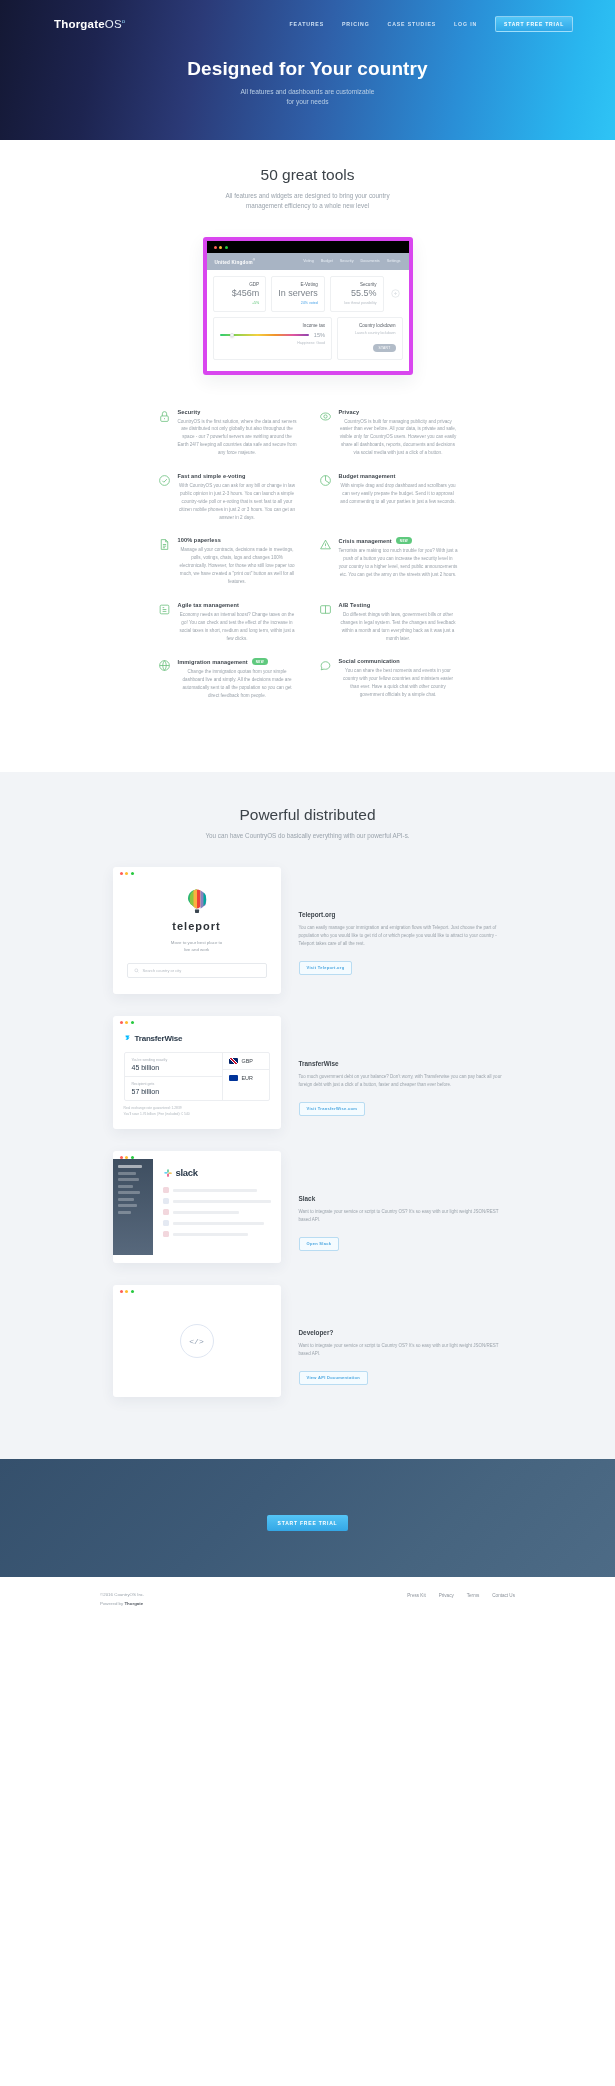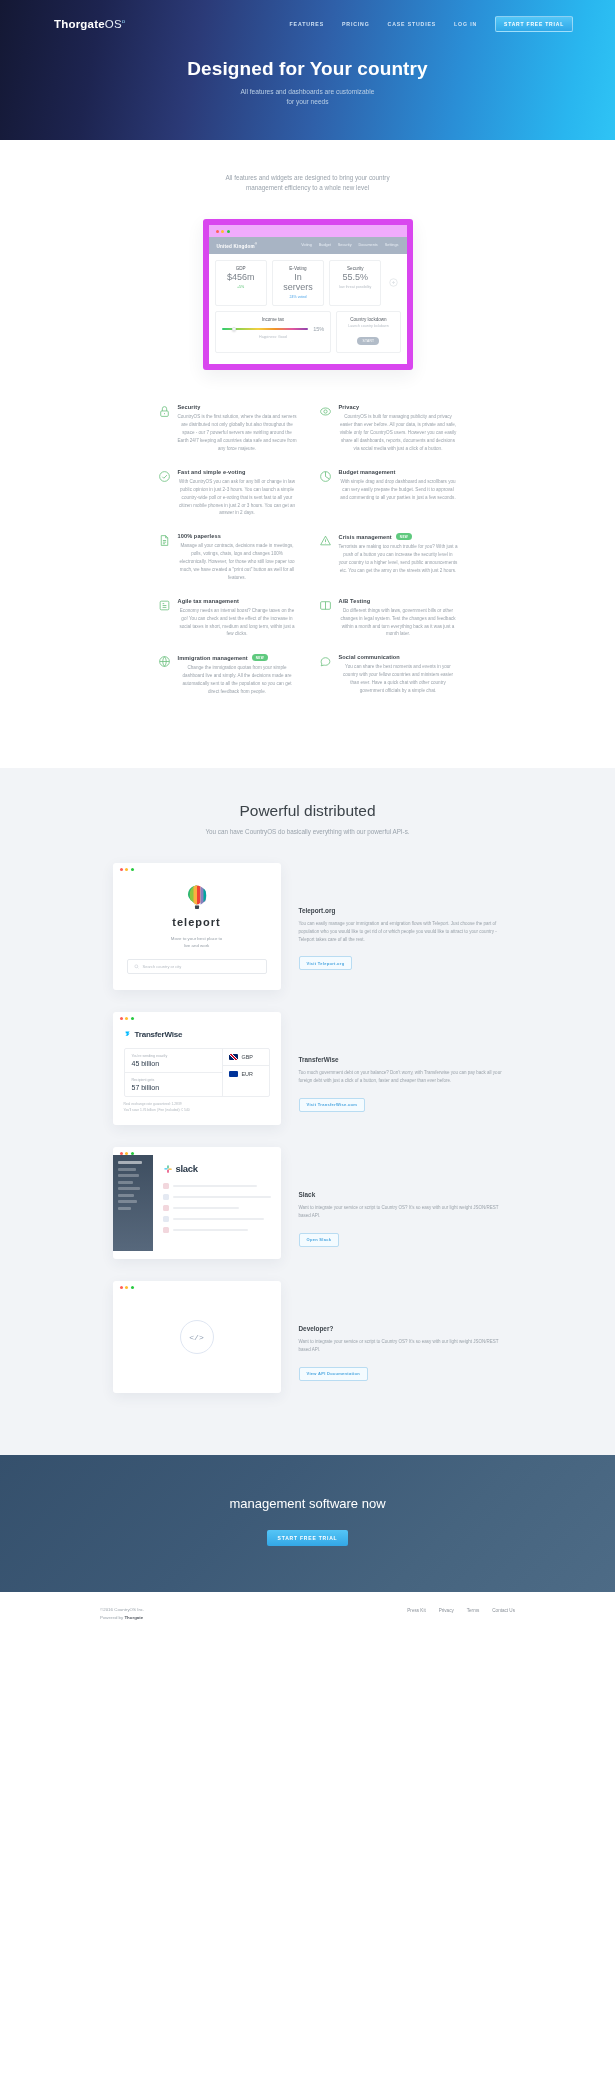--- a/index.html
+++ b/index.html
@@ -44,23 +44,23 @@
   .hero-sub { font-size: 6.6px; color: #b9cfe6; margin-top: 7px; line-height: 1.55; }
 
   
   .tools { background: #fff; padding: 26px 0 10px; text-align: center; }
   .sec-title { font-size: 15.5px; font-weight: 400; color: #3c4349; }
   .sec-sub { font-size: 6.3px; color: #9aa3ac; margin-top: 7px; line-height: 1.6; }
 
   
   .dash-wrap { margin: 26px auto 0; width: 210px; }
   .dash {
-    background: #f0abfc; border: 6px solid #d946ef; border-radius: 3px;
+    background: #000000; border: 4px solid #d946ef; border-radius: 3px;
     box-shadow: 0 6px 18px rgba(30,40,60,.07);
-    overflow: hidden; text-align: center;
+    overflow: hidden; text-align: right;
   }
   .dash-dots { display: flex; gap: 2.5px; padding: 5px 7px 4px; }
   .dot { width: 3px; height: 3px; border-radius: 50%; }
   .dot.r { background: #ff5f56; } .dot.y { background: #ffbd2e; } .dot.g { background: #27c93f; }
   .dash-bar {
     background: #a8b4c4; display: flex; align-items: center;
     justify-content: space-between; padding: 5px 8px;
   }
   .dash-country { font-size: 4.6px; color: #fff; font-weight: 700; letter-spacing: .2px; }
   .dash-country sup { font-size: 3px; }
@@ -221,20 +221,21 @@
   <div class="hero-body">
     <div class="hero-title">Designed for Your country</div>
     <div class="hero-sub">
       <div>All features and dashboards are customizable</div>
       <div>for your needs</div>
     </div>
   </div>
 </div>
 
 <div class="tools">
+  <div class="sec-title">50 great tools</div>
   <div class="sec-sub">
     <div>All features and widgets are designed to bring your country</div>
     <div>management efficiency to a whole new level</div>
   </div>
 
   <div class="dash-wrap">
     <div class="dash">
       <div class="dash-dots">
         <span class="dot r"></span>
         <span class="dot y"></span>
@@ -634,21 +635,20 @@
         <div class="int-desc">Want to integrate your service or script to Country OS? It's so easy with our light weight JSON/REST based API.</div>
         <span class="int-btn">View API Documentation</span>
       </div>
     </div>
 
   </div>
 </div>
 
 <div class="cta">
   <div class="cta-title">
-    <div>management software now</div>
   </div>
   <span class="cta-btn">START FREE TRIAL</span>
 </div>
 
 <div class="footer">
   <div class="fcopy">
     <div>©2016 CountryOS Inc.</div>
     <div><span>Powered by </span><b>Thorgate</b></div>
   </div>
   <div class="flinks">

